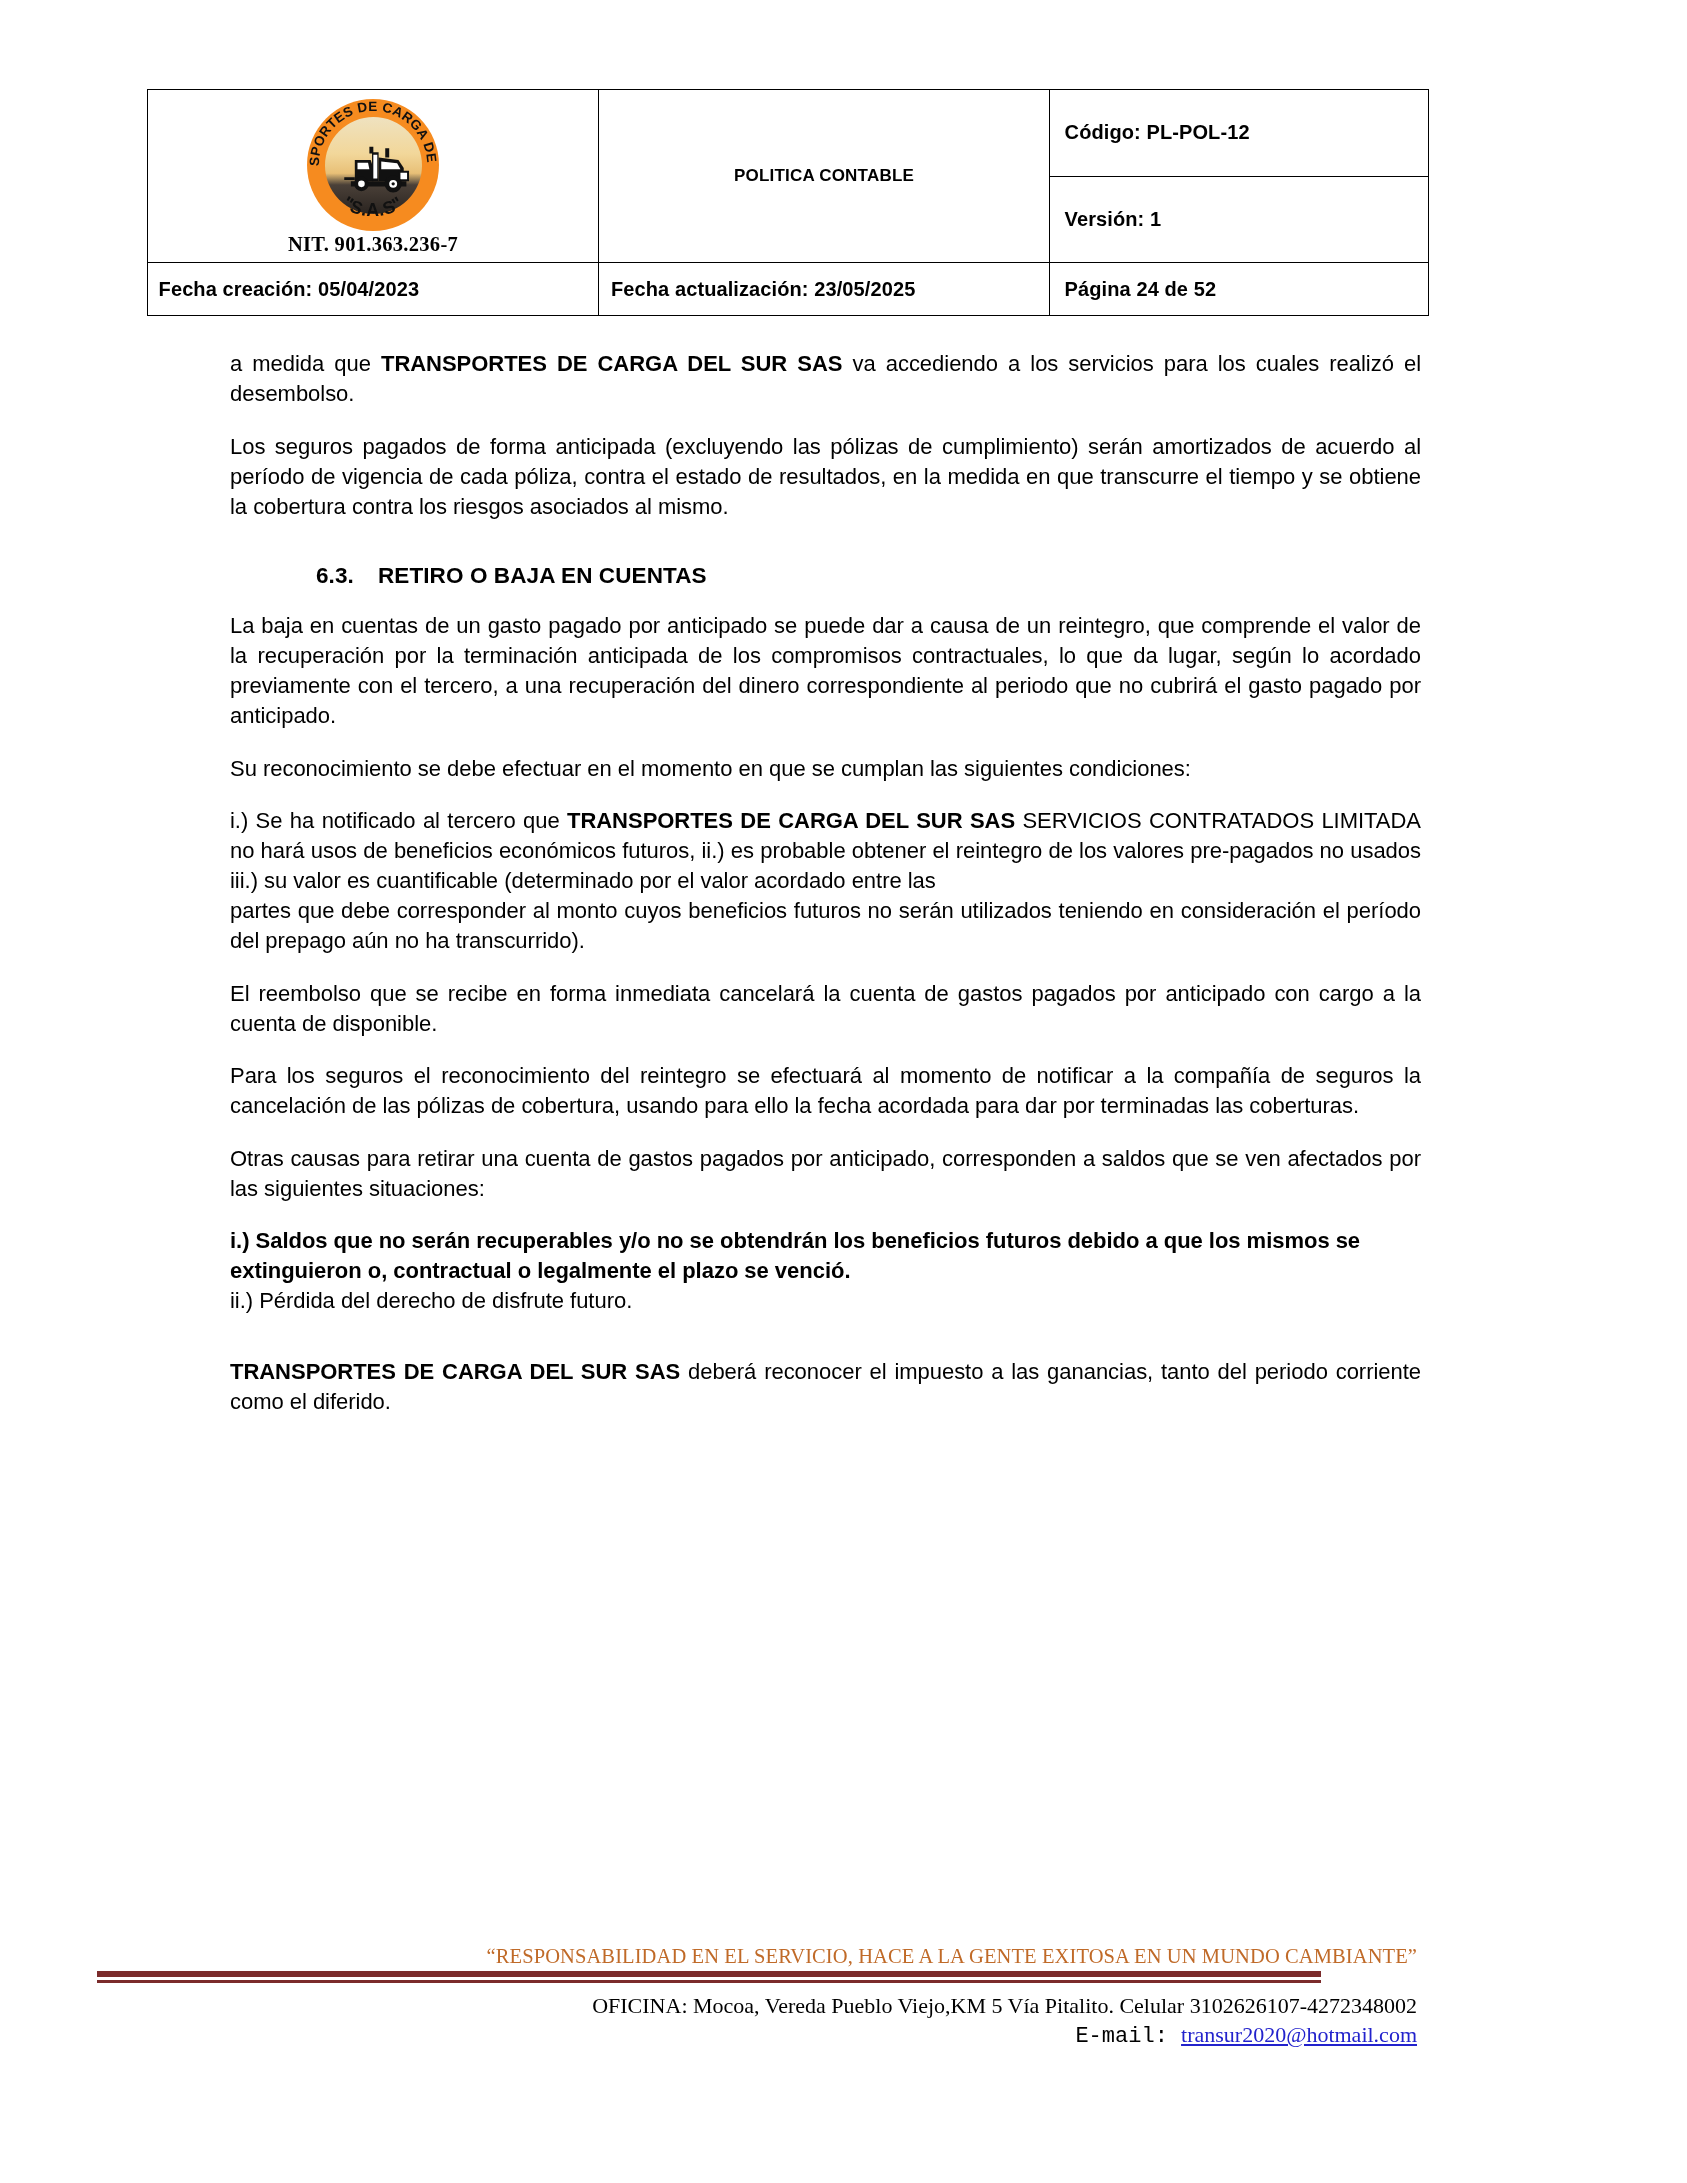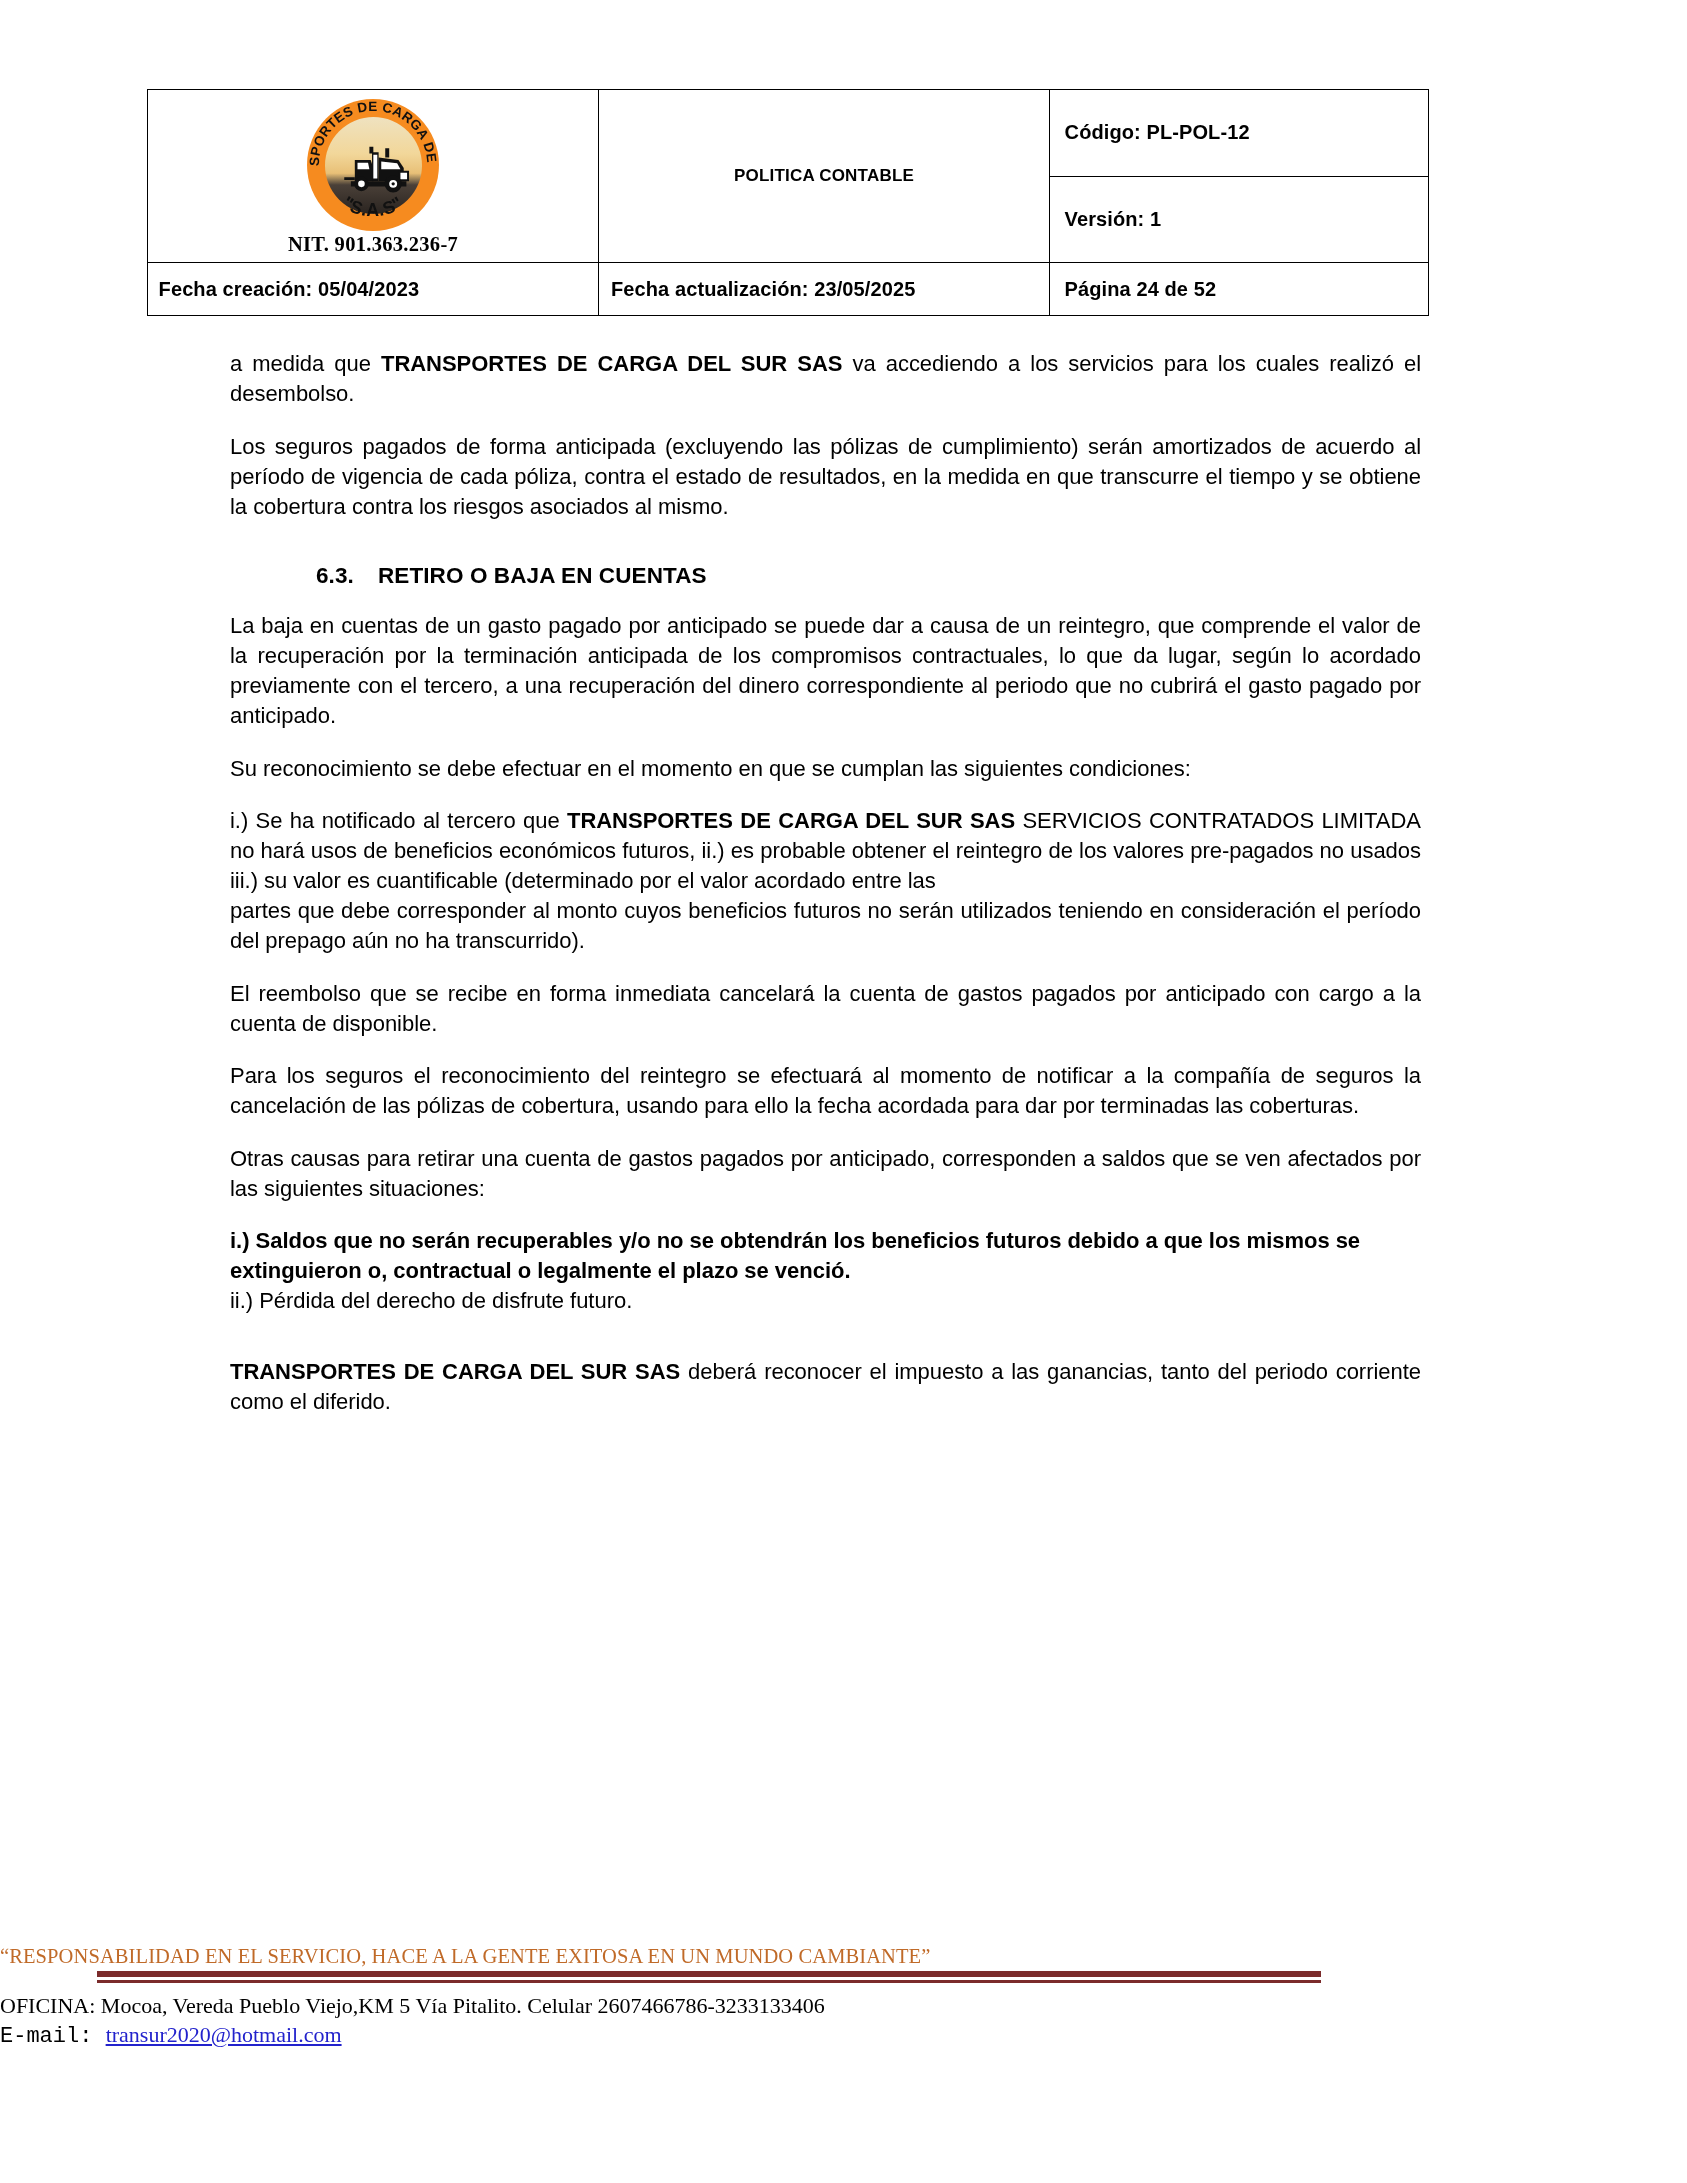--- a/index.html
+++ b/index.html
@@ -164,21 +164,21 @@
   }
 
   .gap-lg { height: 18.5px; }
 
   
   .footer {
     position: absolute;
     left: 0;
     top: 1945px;
     width: 1417px;
-    text-align: left;
+    text-align: right;
   }
   .footer-slogan {
     font-family: "Liberation Serif", serif;
     font-size: 20.5px;
     color: #C06A28;
     letter-spacing: 0.1px;
     white-space: nowrap;
   }
   .footer-rule {
     margin: 2.6px auto 0 auto;
@@ -327,20 +327,20 @@
     <p class="p"><b>TRANSPORTES DE CARGA DEL SUR SAS</b><span>   deberá reconocer el impuesto a las ganancias, tanto del periodo corriente como el diferido.</span></p>
   </div>
 
   <div class="footer">
     <div class="footer-slogan">“RESPONSABILIDAD EN EL SERVICIO, HACE A LA GENTE EXITOSA EN UN MUNDO CAMBIANTE”</div>
     <div class="footer-rule">
       <div class="bar1"></div>
       <div class="bar2"></div>
       <div class="bar3"></div>
     </div>
-    <div class="footer-line">OFICINA: Mocoa, Vereda Pueblo Viejo,KM 5 Vía Pitalito. Celular 2607466786-3233133406</div>
+    <div class="footer-line">OFICINA: Mocoa, Vereda Pueblo Viejo,KM 5 Vía Pitalito. Celular 3102626107-4272348002</div>
     <div>
       <span class="footer-email-label">E-mail: </span><a class="footer-email" href="#">transur2020@hotmail.com</a>
     </div>
   </div>
 
 </div>
 
 
 </body></html>

